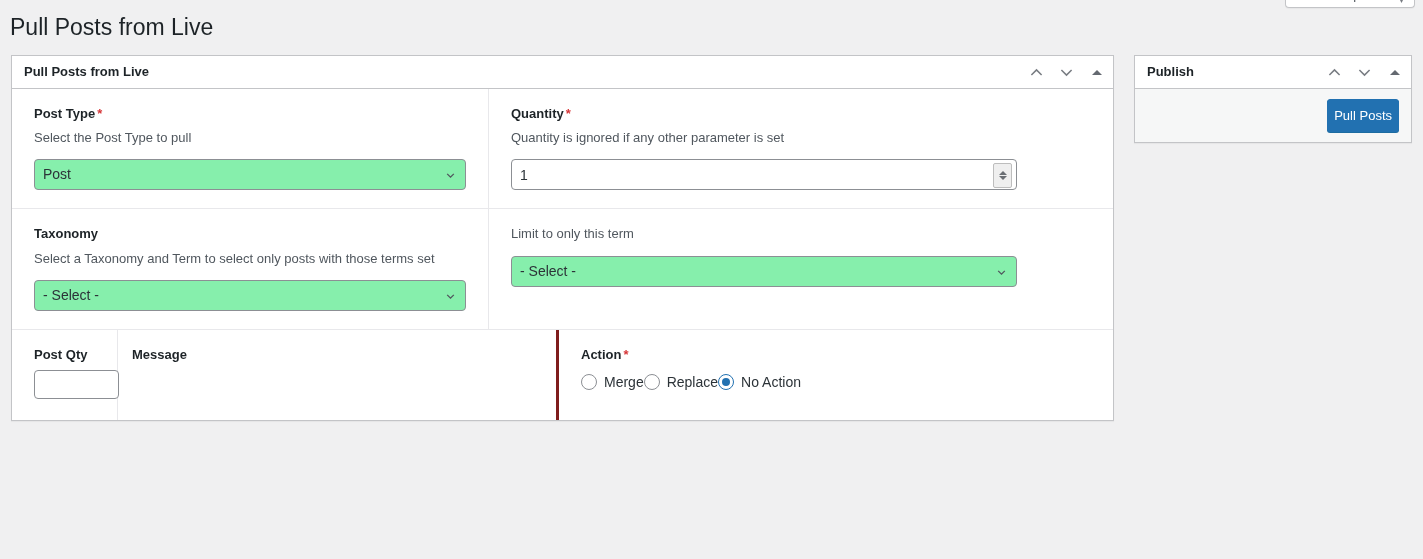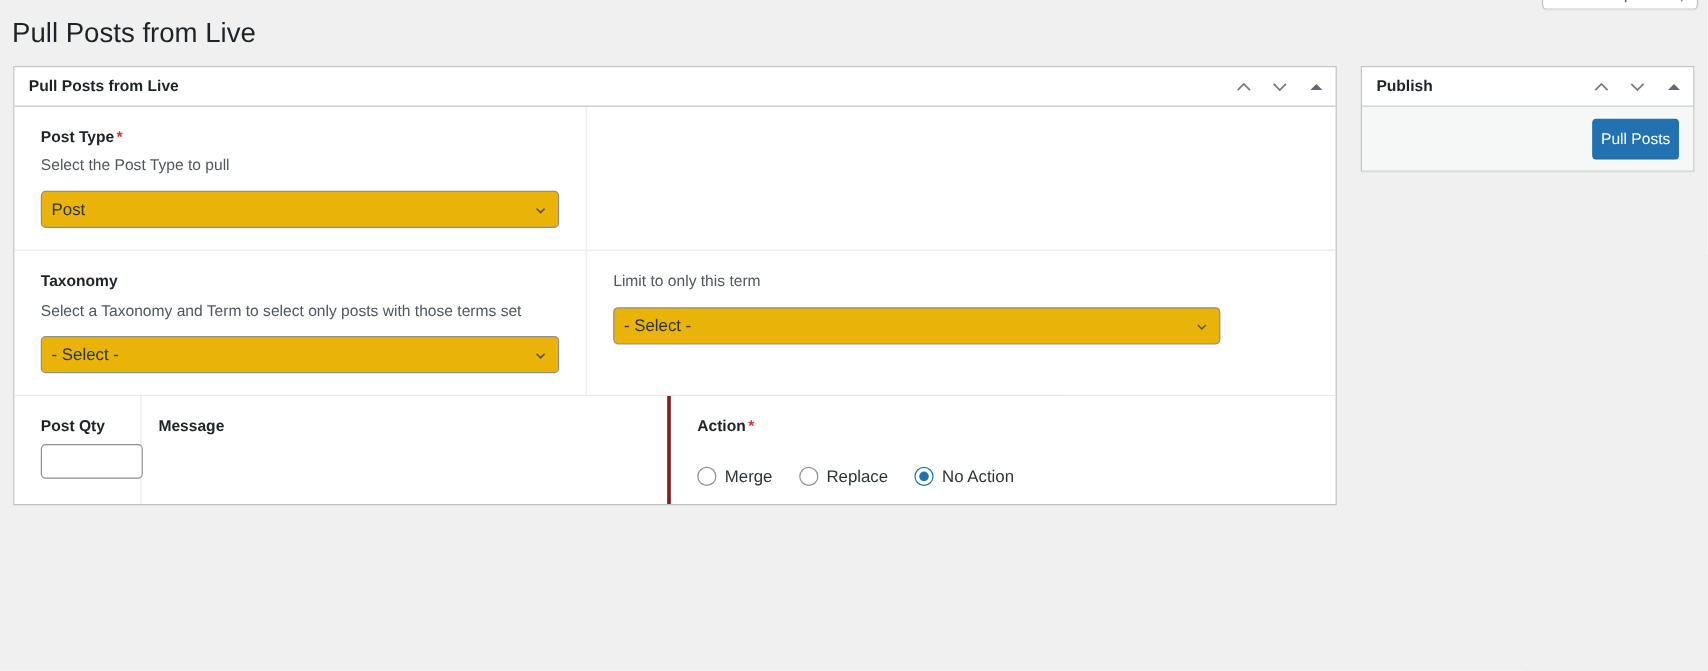--- a/index.html
+++ b/index.html
@@ -211,21 +211,21 @@
 
   .select-wrap { position: relative; width: 100%; }
   .sel-input {
     box-sizing: border-box;
     width: 100%;
     height: 31px;
     line-height: 29px;
     padding: 0 30px 0 8px;
     font-size: 14px;
     color: #2c3338;
-    background: #eab308;
+    background: #86efac;
     border: 1px solid #8c8f94;
     border-radius: 4px;
     cursor: pointer;
     white-space: nowrap;
     overflow: hidden;
   }
   .sel-caret {
     position: absolute;
     right: 9px;
     top: 10px;
@@ -272,22 +272,21 @@
     left: 0; top: -1px;
     width: 327px;
     height: 1px;
     background: #e8e8eb;
   }
 
   
   .radio-group {
     display: flex;
     align-items: center;
-    gap: 22px;
-    margin-top: 25px;
+    margin-top: 10px;
   }
   .radio-item {
     display: flex;
     align-items: center;
     gap: 7px;
     cursor: pointer;
     font-size: 14px;
     color: #2c3338;
   }
   .radio-dot {
@@ -375,20 +374,33 @@
           <div class="field-label">
             <span>Post Type</span><span class="req">*</span>
           </div>
           <div class="field-desc">Select the Post Type to pull</div>
           <div class="select-wrap">
             <div class="sel-input">Post</div>
             <span class="sel-caret">
               <svg width="13" height="11" viewBox="0 0 20 20" fill="none" stroke="#50575e" stroke-width="2.4">
                   <path d="M4 7 L10 13 L16 7"></path>
                 </svg>
+            </span>
+          </div>
+        </div>
+        <div class="form-cell cell-right">
+          <div class="field-label">
+            <span>Quantity</span><span class="req">*</span>
+          </div>
+          <div class="field-desc">Quantity is ignored if any other parameter is set</div>
+          <div class="num-wrap">
+            <input class="num-input" type="text" value="1" style="">
+            <span class="spinner-box">
+              <span class="sp-arrow sp-up"></span>
+              <span class="sp-arrow sp-down"></span>
             </span>
           </div>
         </div>
       </div>
 
 
       <div class="form-row">
         <div class="form-cell cell-left">
           <div class="field-label">Taxonomy</div>
           <div class="field-desc">Select a Taxonomy and Term to select only posts with those terms set</div>

